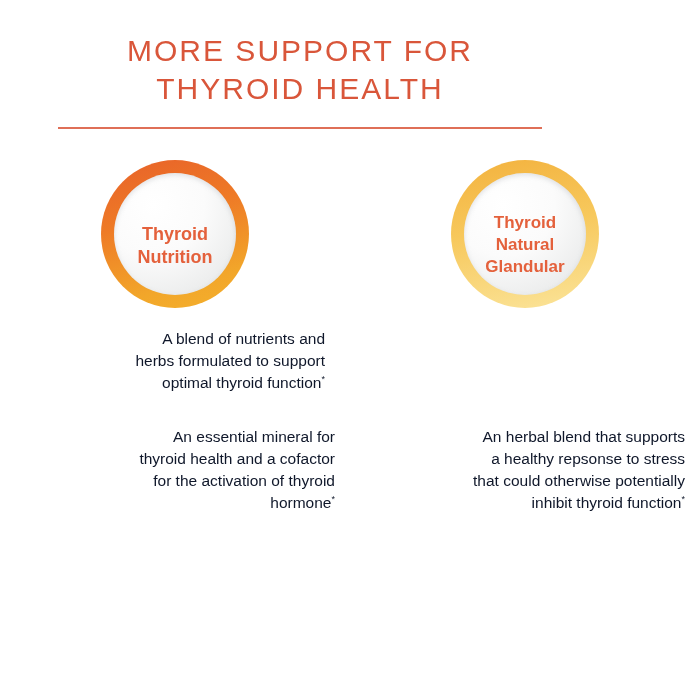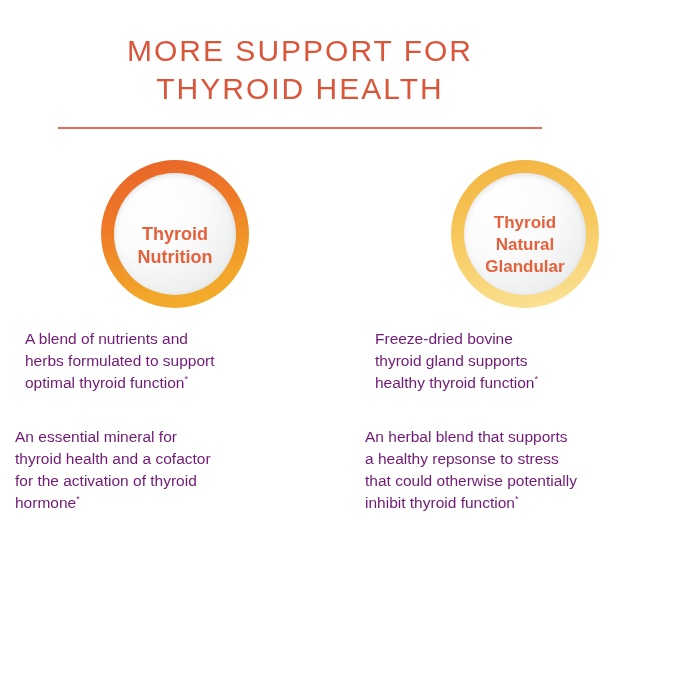--- a/index.html
+++ b/index.html
@@ -122,22 +122,22 @@
   
   .ring-1 { background: linear-gradient(165deg, #E8622A 0%, #EE7A26 38%, #F2A62A 78%, #F4B02C 100%); }
   .ring-2 { background: linear-gradient(170deg, #F3B23E 0%, #F7C85C 45%, #FADE8C 88%, #FBE49C 100%); }
   .ring-3 { background: linear-gradient(168deg, #35B093 0%, #25A28E 40%, #199089 80%, #168A88 100%); }
   .ring-4 { background: linear-gradient(168deg, #0E7A66 0%, #127163 42%, #186860 82%, #1A645F 100%); }
 
   
   .desc {
     margin-top: 20px;
     width: 300px;
-    text-align: left;
-    color: #701a75;
+    text-align: right;
+    color: #0f172a;
     font-size: 15.5px;
     line-height: 22px;
     font-family: "Liberation Sans", sans-serif;
     white-space: pre-line;
   }
   .desc.wide { width: 320px; margin-top: 16px; }
 </style>
 </head>
 <body>
 
@@ -168,23 +168,20 @@
     <div class="card">
       <div class="badge">
         <div class="ring ring-2"></div>
         <div class="inner"></div>
         <div class="label small-lines">
           <span>Thyroid
 Natural
 Glandular</span>
         </div>
       </div>
-      <div class="desc"><span>Freeze-dried bovine
-thyroid gland supports
-healthy thyroid function</span><span class="sup">*</span></div>
     </div>
 
     <div class="card">
       <div class="desc wide"><span>An essential mineral for
 thyroid health and a cofactor
 for the activation of thyroid
 hormone</span><span class="sup">*</span></div>
     </div>
 
     <div class="card">

